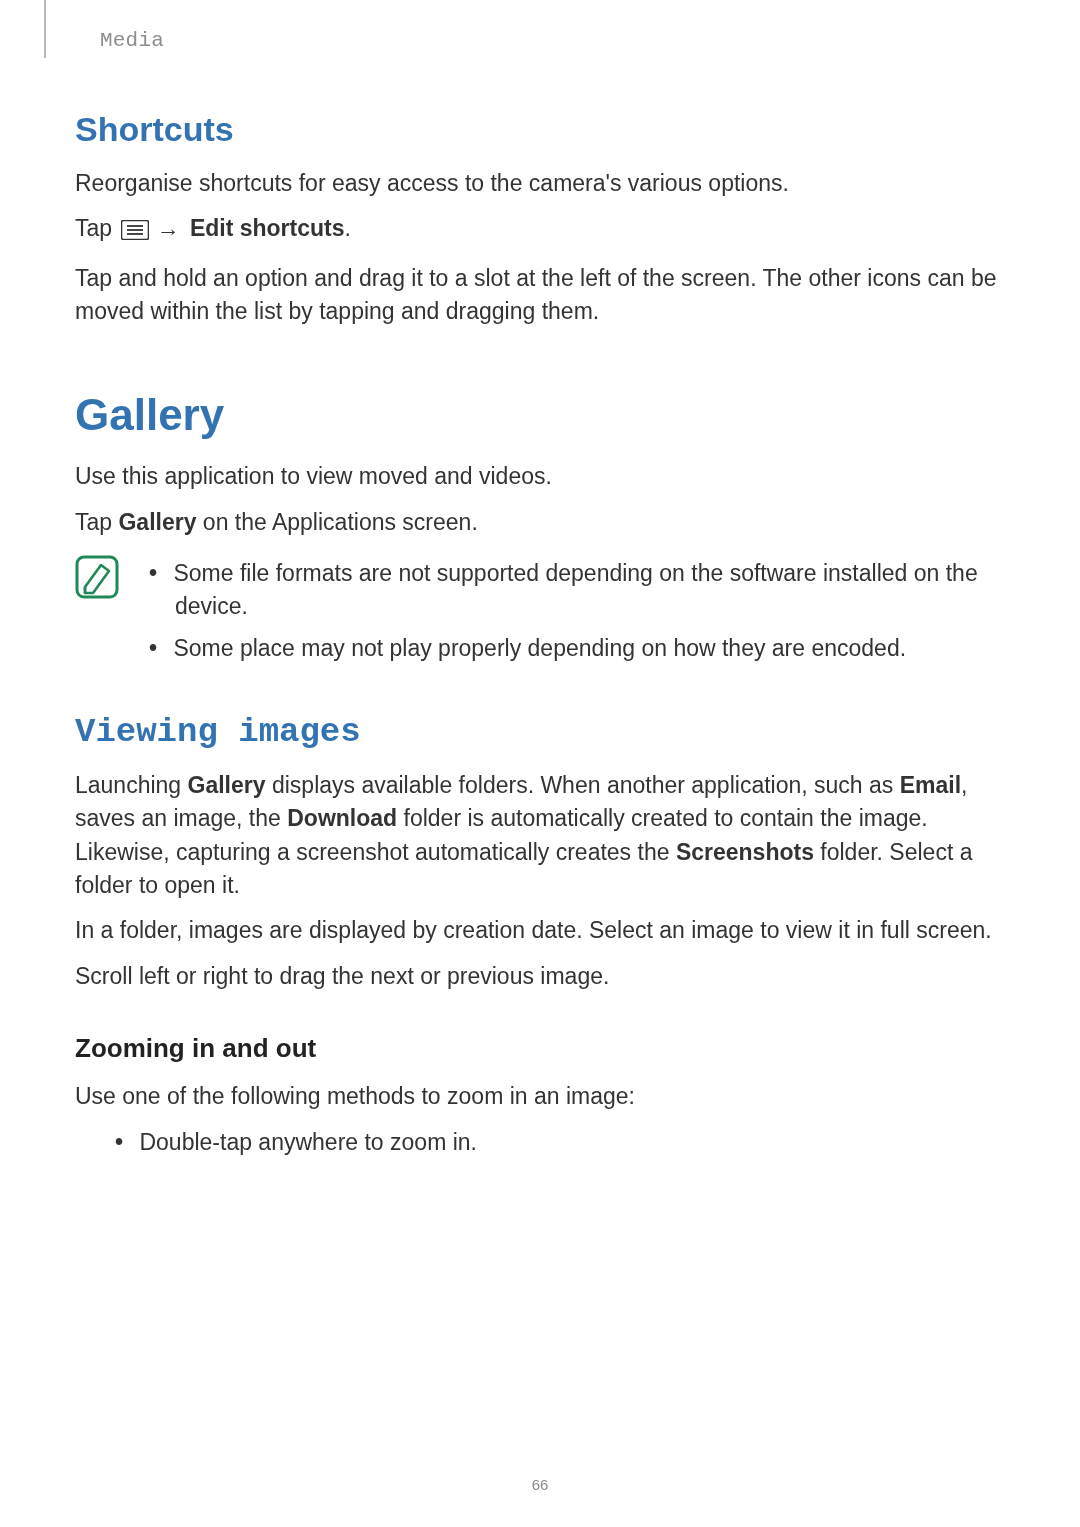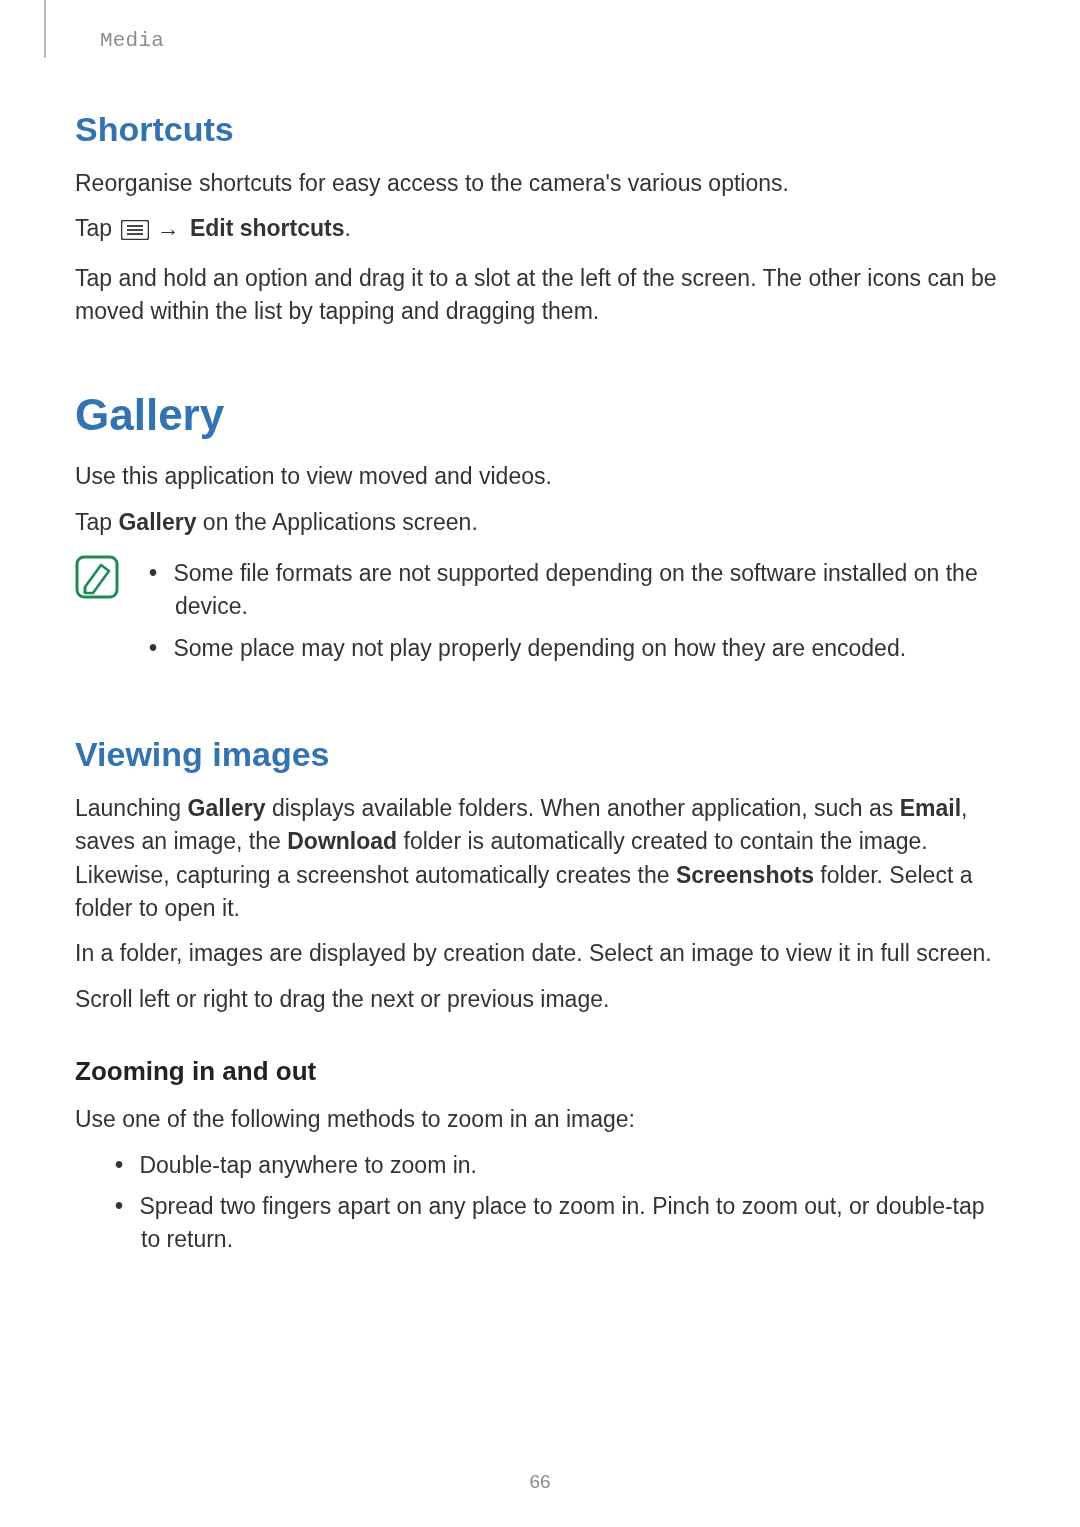--- a/index.html
+++ b/index.html
@@ -106,21 +106,21 @@
     font-weight: bold;
     color: #333;
     padding-right: 10px;
   }
   .page-number {
     position: absolute;
     bottom: 34px;
     left: 0;
     width: 1080px;
     text-align: center;
-    font-size: 19px;
+    font-size: 15px;
     color: #8a8a8a;
   }
 </style>
 </head>
 <body>
 
 <div class="page">
 
   <div class="header-zone">
     <div class="header-tick"></div>
@@ -152,28 +152,27 @@
         <path d="M10 32 L26 10 L34 16 L18 38 L10 38 Z" fill="none" stroke="#1f8a57" stroke-width="2.6" stroke-linejoin="round"></path>
         <line x1="10" y1="38" x2="10" y2="32" stroke="#1f8a57" stroke-width="2.6"></line>
       </svg>
     </span>
     <ul class="note-list">
       <li>Some file formats are not supported depending on the software installed on the device.</li>
       <li>Some place may not play properly depending on how they are encoded.</li>
     </ul>
   </div>
 
-  <h2 class="h2" style="margin-top:62px;">Viewing images</h2>
+  <h2 class="h2" style="margin-top:40px;font-family:Liberation Mono, monospace;">Viewing images</h2>
   <p class="body-text">
     <span>Launching </span><span class="bold">Gallery</span><span> displays available folders. When another application, such as </span><span class="bold">Email</span><span>, saves an image, the </span><span class="bold">Download</span><span> folder is automatically created to contain the image. Likewise, capturing a screenshot automatically creates the </span><span class="bold">Screenshots</span><span> folder. Select a folder to open it.</span>
   </p>
   <p class="body-text">In a folder, images are displayed by creation date. Select an image to view it in full screen.</p>
   <p class="body-text">Scroll left or right to drag the next or previous image.</p>
 
   <h3 class="h3">Zooming in and out</h3>
   <p class="body-text">Use one of the following methods to zoom in an image:</p>
   <ul class="bullet-list">
     <li>Double-tap anywhere to zoom in.</li>
-    <li>Spread two fingers apart on any place to zoom in. Pinch to zoom out, or double-tap to return.</li>
   </ul>
 
   <div class="page-number">66</div>
 </div>
 
 </body></html>

